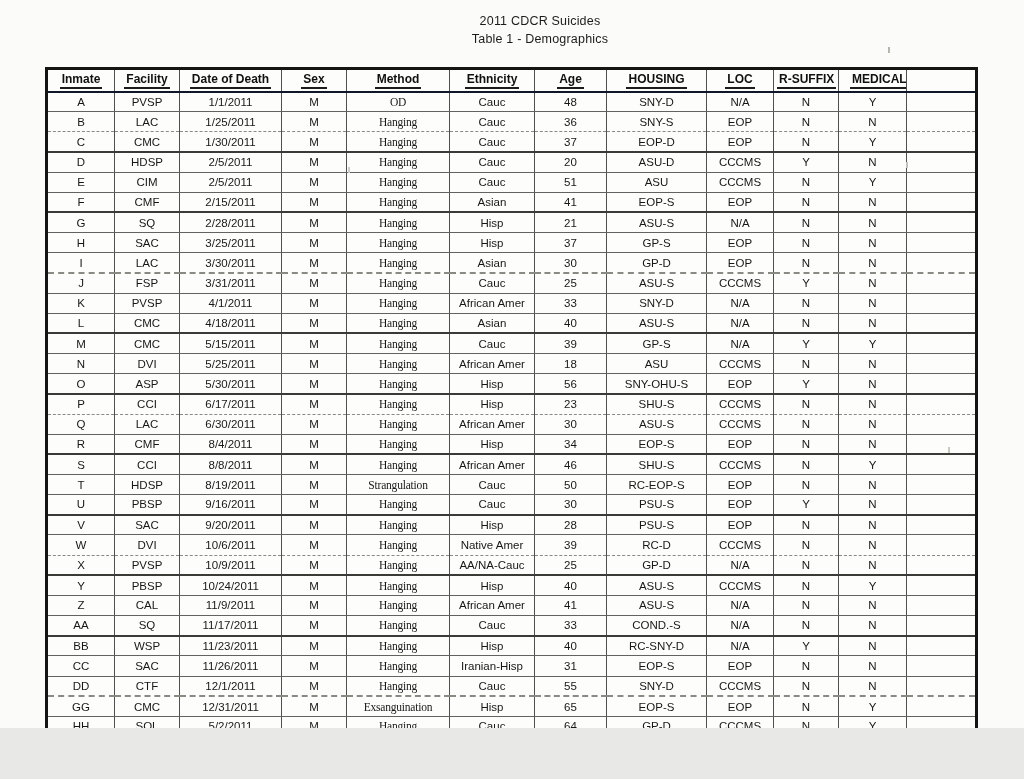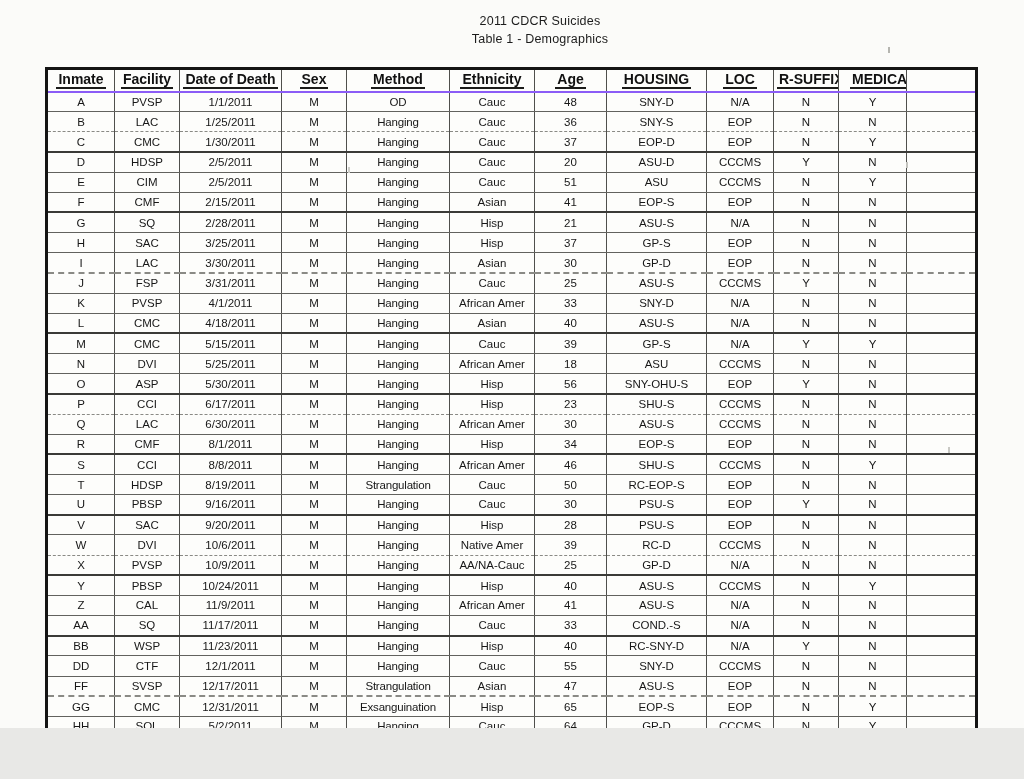--- a/index.html
+++ b/index.html
@@ -57,23 +57,23 @@
     border-right: 1px solid #4f4f4c;
     border-bottom: 1px solid #62625e;
     padding: 0 2px;
     text-align: center;
     vertical-align: middle;
     white-space: nowrap;
     overflow: hidden;
   }
   thead th {
     height: 23px;
-    font-size: 14px;
+    font-size: 12px;
     font-weight: bold;
-    border-bottom: 2px solid #8b5cf6;
+    border-bottom: 2px solid #0f172a;
     color: #111;
   }
   thead th .hlabel {
     display: inline-block;
     border-bottom: 2px solid #1b1b19;
     padding: 0 2px 0px 2px;
     line-height: 15px;
   }
   thead th.col-r-suffix {
     text-align: left;
@@ -93,21 +93,21 @@
   tbody tr:nth-child(3n) td {
     border-bottom: 2px solid #3a3a37;
   }
   tbody tr:nth-child(7n+2) td {
     border-bottom-color: #8a8a85;
     border-bottom-style: dashed;
   }
   tbody tr:last-child td {
     border-bottom: none;
   }
-  td.col-method { letter-spacing: -0.2px; }
+  td.col-method { letter-spacing: -0.2px; font-family: Liberation Serif, serif; }
 </style>
 </head>
 <body>
 
 <div class="page">
 
   <div class="title-block">
     <div>2011 CDCR Suicides</div>
     <div>Table 1 - Demographics</div>
   </div>
@@ -378,21 +378,21 @@
           <td class="col-age">30</td>
           <td class="col-housing">ASU-S</td>
           <td class="col-loc">CCCMS</td>
           <td class="col-r-suffix">N</td>
           <td class="col-medical">N</td>
           <td class="col-blank"></td>
         </tr>
         <tr>
           <td class="col-inmate">R</td>
           <td class="col-facility">CMF</td>
-          <td class="col-date-of-death">8/1/2011</td>
+          <td class="col-date-of-death">8/4/2011</td>
           <td class="col-sex">M</td>
           <td class="col-method">Hanging</td>
           <td class="col-ethnicity">Hisp</td>
           <td class="col-age">34</td>
           <td class="col-housing">EOP-S</td>
           <td class="col-loc">EOP</td>
           <td class="col-r-suffix">N</td>
           <td class="col-medical">N</td>
           <td class="col-blank"></td>
         </tr>
@@ -530,43 +530,43 @@
           <td class="col-method">Hanging</td>
           <td class="col-ethnicity">Hisp</td>
           <td class="col-age">40</td>
           <td class="col-housing">RC-SNY-D</td>
           <td class="col-loc">N/A</td>
           <td class="col-r-suffix">Y</td>
           <td class="col-medical">N</td>
           <td class="col-blank"></td>
         </tr>
         <tr>
+          <td class="col-inmate">CC</td>
+          <td class="col-facility">SAC</td>
+          <td class="col-date-of-death">11/26/2011</td>
+          <td class="col-sex">M</td>
+          <td class="col-method">Hanging</td>
+          <td class="col-ethnicity">Iranian-Hisp</td>
+          <td class="col-age">31</td>
+          <td class="col-housing">EOP-S</td>
+          <td class="col-loc">EOP</td>
+          <td class="col-r-suffix">N</td>
+          <td class="col-medical">N</td>
+          <td class="col-blank"></td>
+        </tr>
+        <tr>
           <td class="col-inmate">DD</td>
           <td class="col-facility">CTF</td>
           <td class="col-date-of-death">12/1/2011</td>
           <td class="col-sex">M</td>
           <td class="col-method">Hanging</td>
           <td class="col-ethnicity">Cauc</td>
           <td class="col-age">55</td>
           <td class="col-housing">SNY-D</td>
           <td class="col-loc">CCCMS</td>
-          <td class="col-r-suffix">N</td>
-          <td class="col-medical">N</td>
-          <td class="col-blank"></td>
-        </tr>
-        <tr>
-          <td class="col-inmate">FF</td>
-          <td class="col-facility">SVSP</td>
-          <td class="col-date-of-death">12/17/2011</td>
-          <td class="col-sex">M</td>
-          <td class="col-method">Strangulation</td>
-          <td class="col-ethnicity">Asian</td>
-          <td class="col-age">47</td>
-          <td class="col-housing">ASU-S</td>
-          <td class="col-loc">EOP</td>
           <td class="col-r-suffix">N</td>
           <td class="col-medical">N</td>
           <td class="col-blank"></td>
         </tr>
         <tr>
           <td class="col-inmate">GG</td>
           <td class="col-facility">CMC</td>
           <td class="col-date-of-death">12/31/2011</td>
           <td class="col-sex">M</td>
           <td class="col-method">Exsanguination</td>

